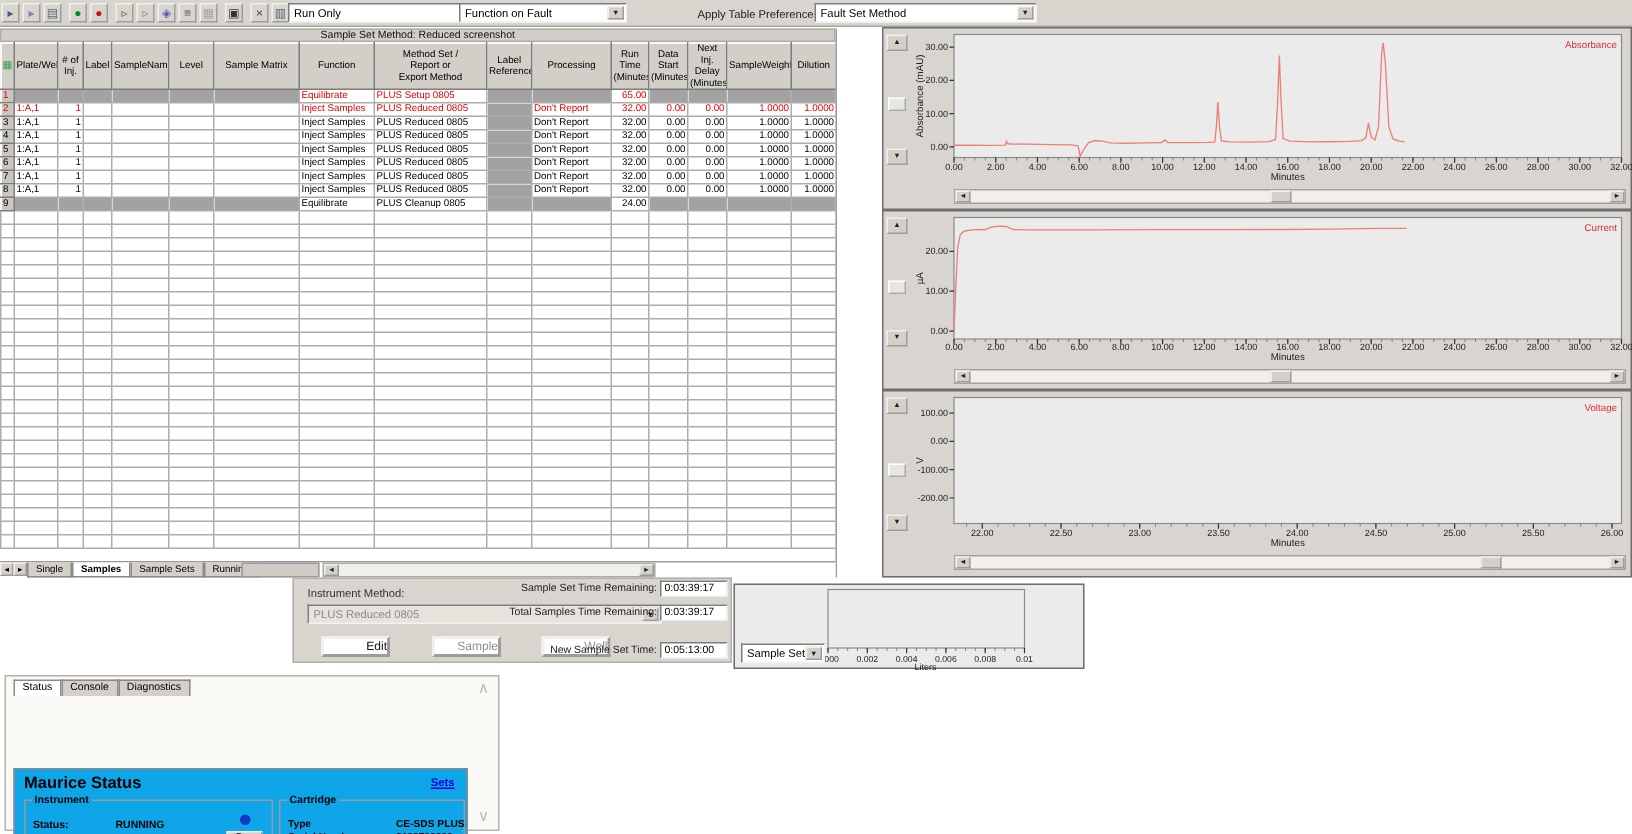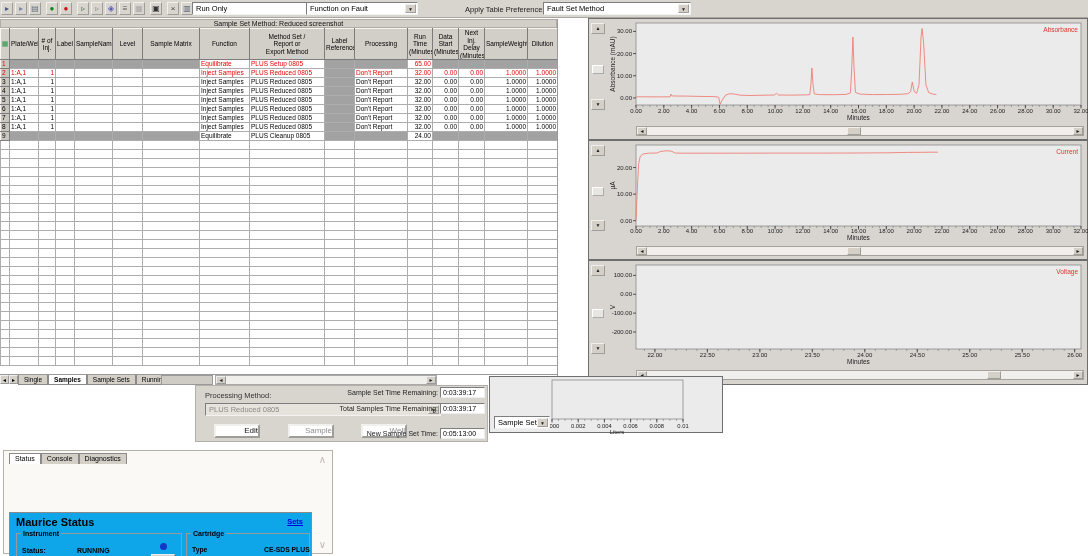--- a/index.html
+++ b/index.html
@@ -57,21 +57,21 @@
   #im-label{position:absolute;left:9px;top:5px;font-size:7.5px;color:#333;}
   #im-combo{left:9px;top:17px;width:236px;background:#e6e3dd;color:#8a8a8a;}
   .btn{position:absolute;height:14px;background:#ffffff;border:2px outset #f2f0ec;font-size:8px;text-align:right;
     line-height:10px;color:#111;}
   .btn.disabled{color:#8e8e8e;}
   #times{position:absolute;left:318px;top:387px;width:170px;height:54px;font-size:7px;}
   .trow{position:absolute;left:0;width:170px;height:12px;}
   .tlab{display:inline-block;width:120px;text-align:right;margin-right:2px;color:#222;}
   .tfield{display:inline-block;width:45px;height:11px;background:#fff;border:1px solid;
     border-color:#7d7d7d #eee #eee #7d7d7d;padding:1px 2px;line-height:8px;}
-  #volume-panel{position:absolute;left:489px;top:376px;width:234px;height:57px;background:#ebebeb;border:1px solid #6e6e6e;}
+  #volume-panel{position:absolute;left:489px;top:389px;width:234px;height:57px;background:#ebebeb;border:1px solid #6e6e6e;}
   #vol-combo{left:4px;top:39px;width:56px;background:#fff;}
   
   #status-outer{position:absolute;left:3px;top:450px;width:330px;height:104px;background:#faf9f6;border:1px solid #b5b2ac;}
   #status-tabs{position:absolute;left:5px;top:2px;height:11px;font-size:7px;}
   .stab{display:inline-block;height:11px;line-height:10px;padding:0 5px;border:1px solid #8a8a8a;background:#d4d0c8;
     border-bottom:none;vertical-align:top;}
   .stab.active{background:#fff;position:relative;z-index:2;}
   #status-content{position:absolute;left:5px;top:13px;width:303px;height:66px;background:#0ea5e9;border:1px solid #8a8a8a;margin-top:48px;}
   #ms-title{position:absolute;left:6px;top:3px;font-size:11px;font-weight:bold;color:#000;}
   #ms-help{position:absolute;right:8px;top:4px;font-size:7.5px;font-weight:bold;color:#0000d8;text-decoration:underline;}
@@ -1122,21 +1122,21 @@
         <span class="harr" style="left: 0px;">◄</span>
         <div class="htrack">
           <div class="hthumb" style="left: 80%;"></div>
         </div>
         <span class="harr" style="right: 0px;">►</span>
       </div>
     </div>
   </div>
 
 <div id="method-strip">
-  <div id="im-label">Processing Method:</div>
+  <div id="im-label">Instrument Method:</div>
   <div class="combo" id="im-combo">
     <span>PLUS Reduced 0805</span>
     <span class="ca">▼</span>
   </div>
   <span id="im-buttons"><div class="btn" style="left: 18px; top: 38px; width: 46px;">Edit</div><div class="btn disabled" style="left: 92px; top: 38px; width: 46px;">Sample</div><div class="btn disabled" style="left: 165px; top: 38px; width: 46px;">Well</div></span>
 </div>
 
 <div id="times">
     <div class="trow" style="top: 0px;"><span class="tlab">Sample Set Time Remaining:</span><span class="tfield">0:03:39:17</span></div>
     <div class="trow" style="top: 16px;"><span class="tlab">Total Samples Time Remaining:</span><span class="tfield">0:03:39:17</span></div>

